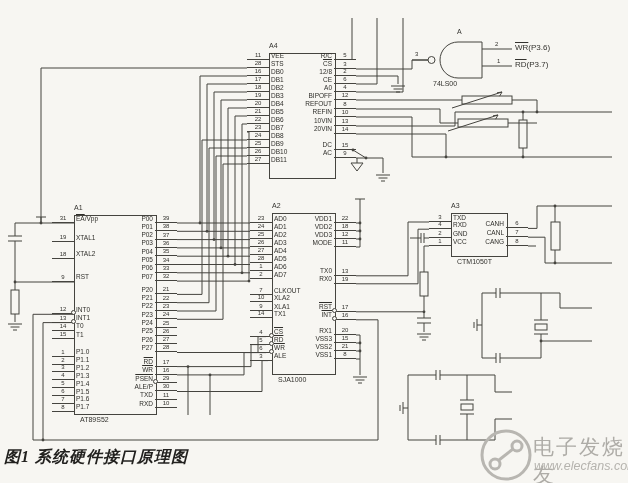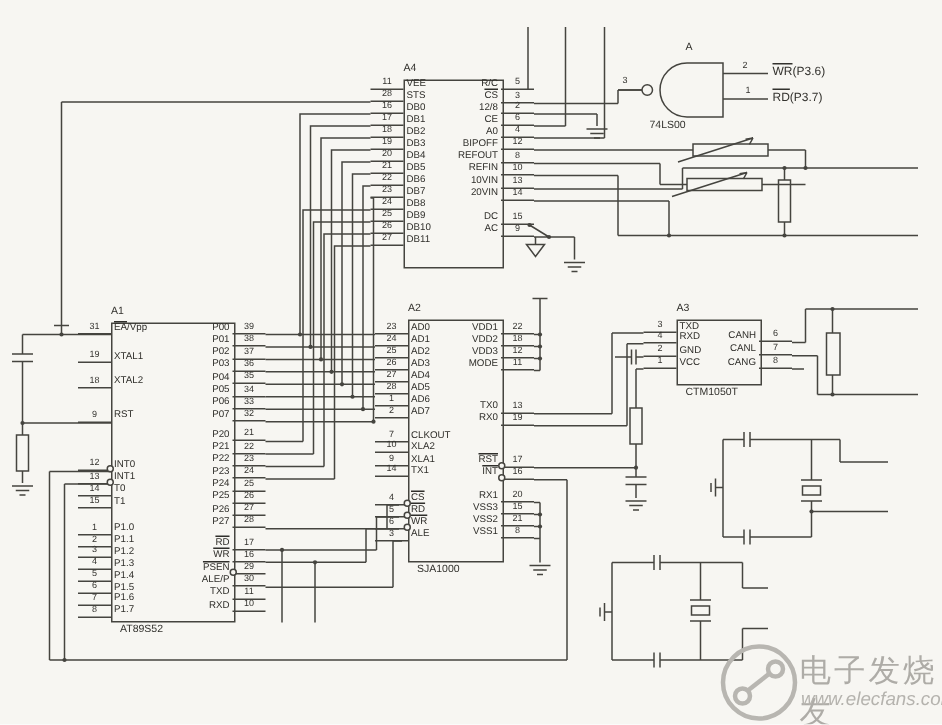--- a/index.html
+++ b/index.html
@@ -640,15 +640,16 @@
       <span class="lbl it" style="left: 552px; top: 315px;"></span>
       <span class="lbl" style="left: 550px; top: 327px;"></span>
       <span class="lbl it" style="left: 432px; top: 381px;"></span>
       <span class="lbl" style="left: 427px; top: 390px;"></span>
       <span class="lbl" style="left: 427px; top: 419px;"></span>
       <span class="lbl it" style="left: 432px; top: 428px;"></span>
       <span class="lbl it" style="left: 477px; top: 402px;"></span>
       <span class="lbl" style="left: 441px; top: 417px;"></span>
     </div>
 
+  <div class="caption">图1 系统硬件接口原理图</div>
   <div class="wm1">电子发烧友</div>
   <div class="wm2">www.elecfans.com</div>
 </div>
 
 </body></html>

